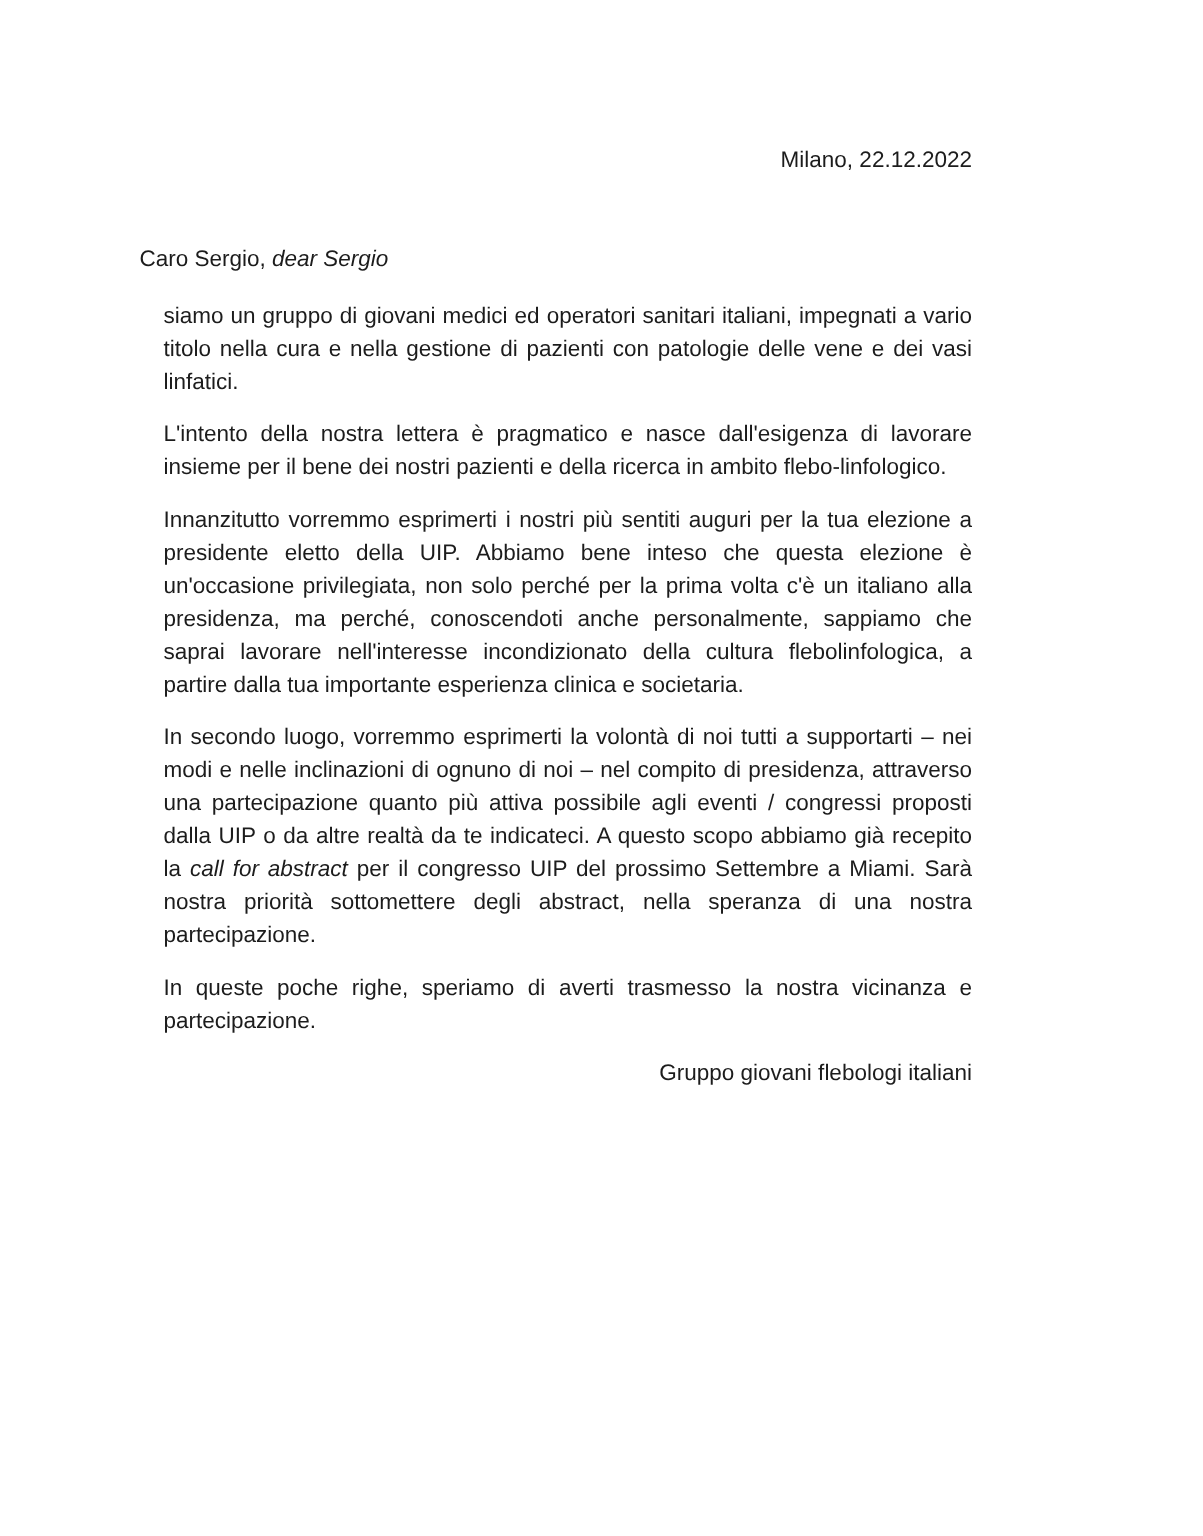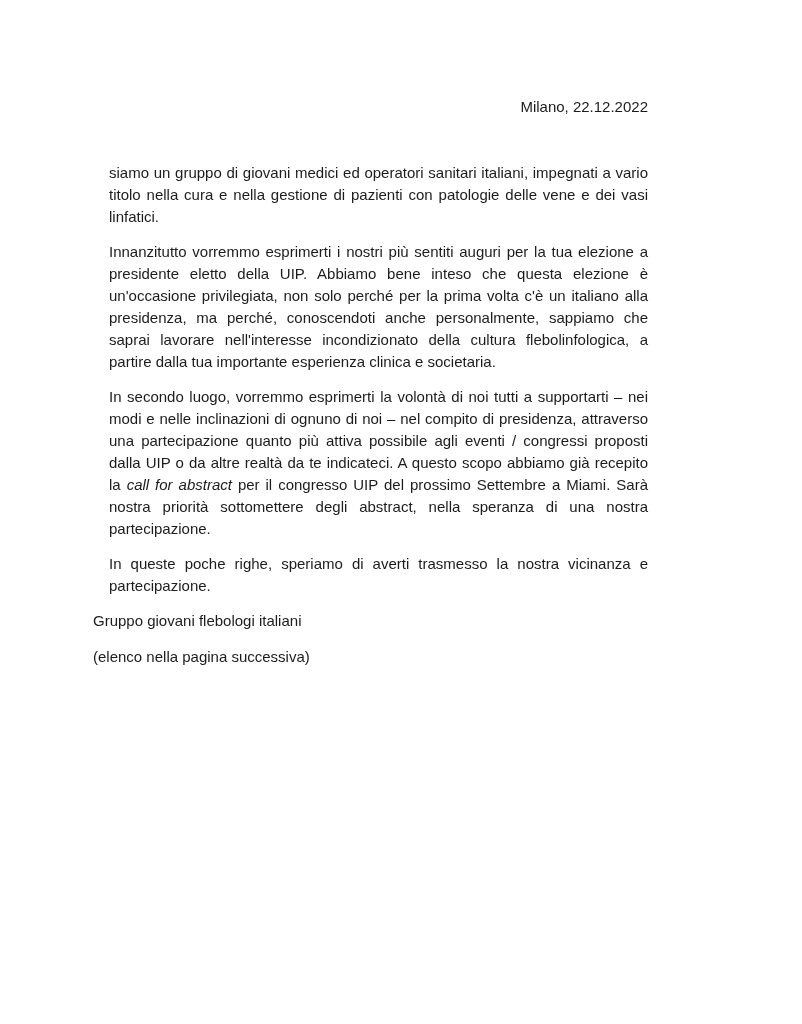--- a/index.html
+++ b/index.html
@@ -27,42 +27,44 @@
     margin: 0 0 44px 0;
   }
   .salutation {
     margin: 0 0 16px 0;
   }
   .para {
     text-align: justify;
     margin: 0 0 13px 16px;
   }
   .signature-line {
+    text-align: right;
     margin: 0 0 14px 0;
   }
   em {
     font-style: italic;
   }
 </style>
 </head>
 <body>
 
 <div class="page">
 
   <div class="date-line">Milano, 22.12.2022</div>
 
+  <p class="salutation"><span>Caro Sergio, </span><em>dear Sergio</em></p>
 
   <p class="para">siamo un gruppo di giovani medici ed operatori sanitari italiani, impegnati a vario titolo nella cura e nella gestione di pazienti con patologie delle vene e dei vasi linfatici.</p>
 
 
+  <p class="para">L'intento della nostra lettera è pragmatico e nasce dall'esigenza di lavorare insieme per il bene dei nostri pazienti e della ricerca in ambito flebo-linfologico.</p>
 
   <p class="para">Innanzitutto vorremmo esprimerti i nostri più sentiti auguri per la tua elezione a presidente eletto della UIP. Abbiamo bene inteso che questa elezione è un'occasione privilegiata, non solo perché per la prima volta c'è un italiano alla presidenza, ma perché, conoscendoti anche personalmente, sappiamo che saprai lavorare nell'interesse incondizionato della cultura flebolinfologica, a partire dalla tua importante esperienza clinica e societaria.</p>
 
   <p class="para"><span>In secondo luogo, vorremmo esprimerti la volontà di noi tutti a supportarti – nei modi e nelle inclinazioni di ognuno di noi – nel compito di presidenza, attraverso una partecipazione quanto più attiva possibile agli eventi / congressi proposti dalla UIP o da altre realtà da te indicateci. A questo scopo abbiamo già recepito la </span><em>call for abstract</em><span> per il congresso UIP del prossimo Settembre a Miami. Sarà nostra priorità sottomettere degli abstract, nella speranza di una nostra partecipazione.</span></p>
 
   <p class="para">In queste poche righe, speriamo di averti trasmesso la nostra vicinanza e partecipazione.</p>
 
 
   <p class="signature-line">Gruppo giovani flebologi italiani</p>
 
-  <p class="signature-line">(elenco nella pagina successiva)</p>
 
 </div>
 
 </body></html>

